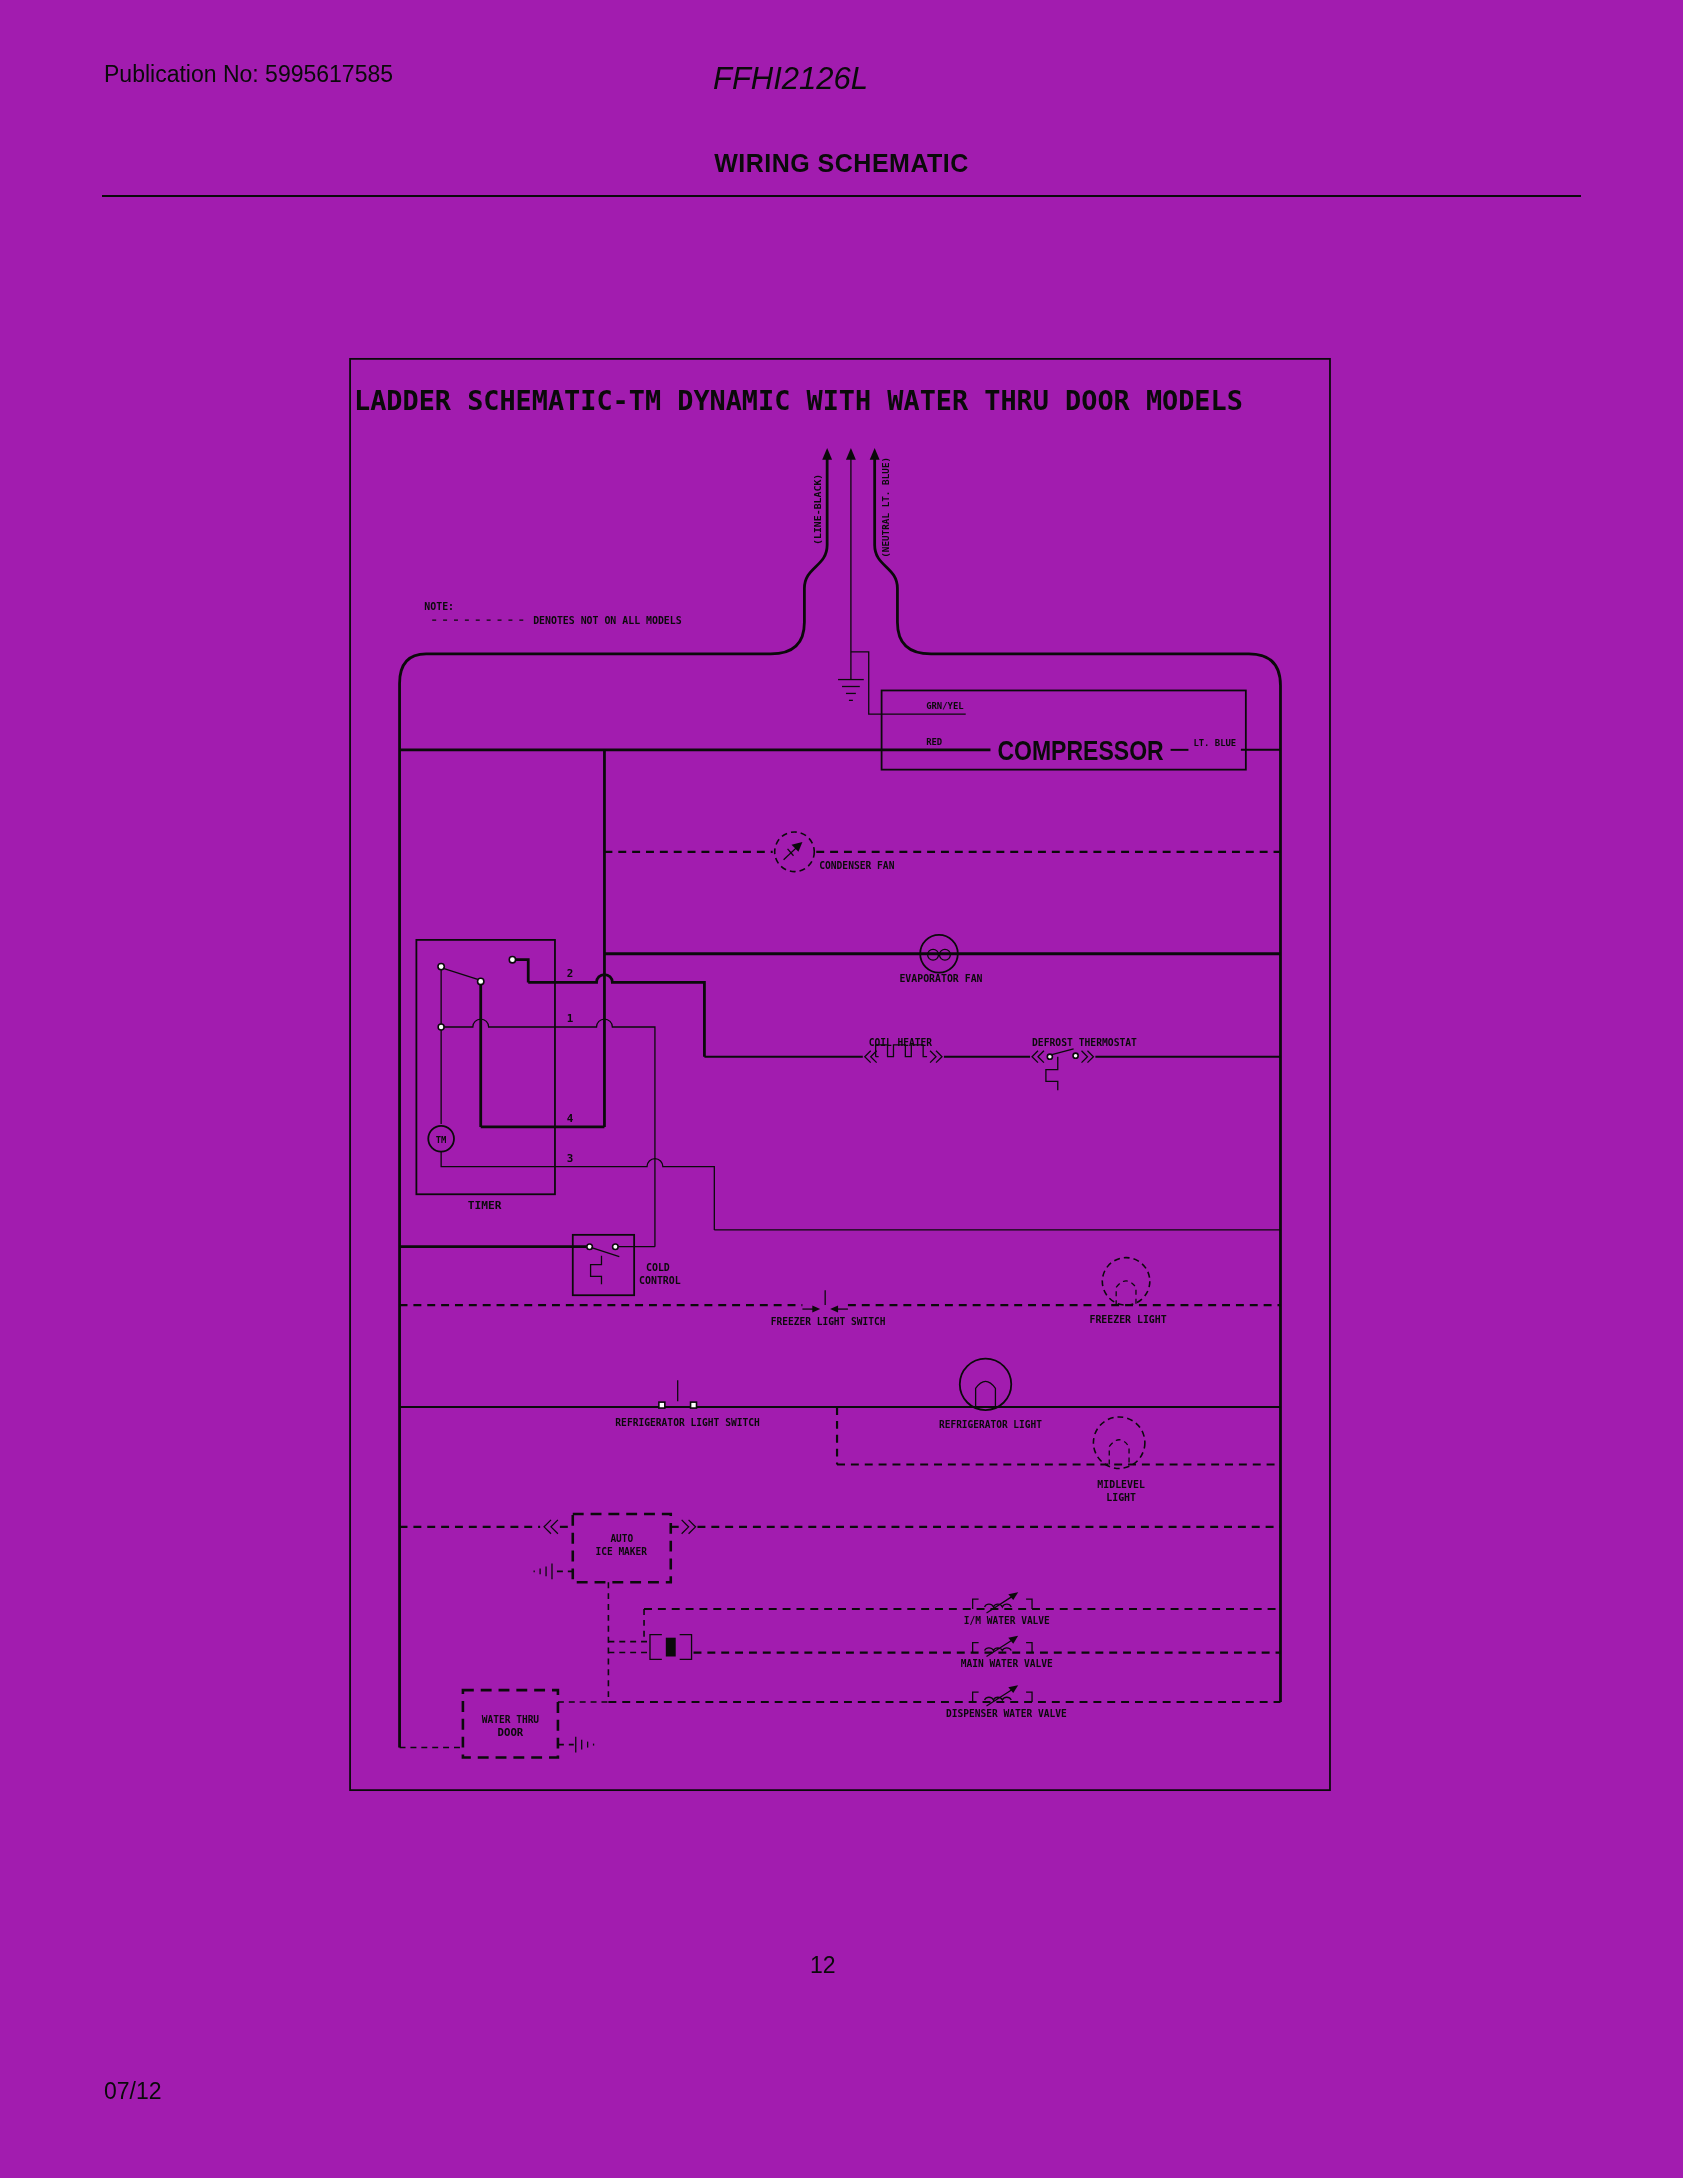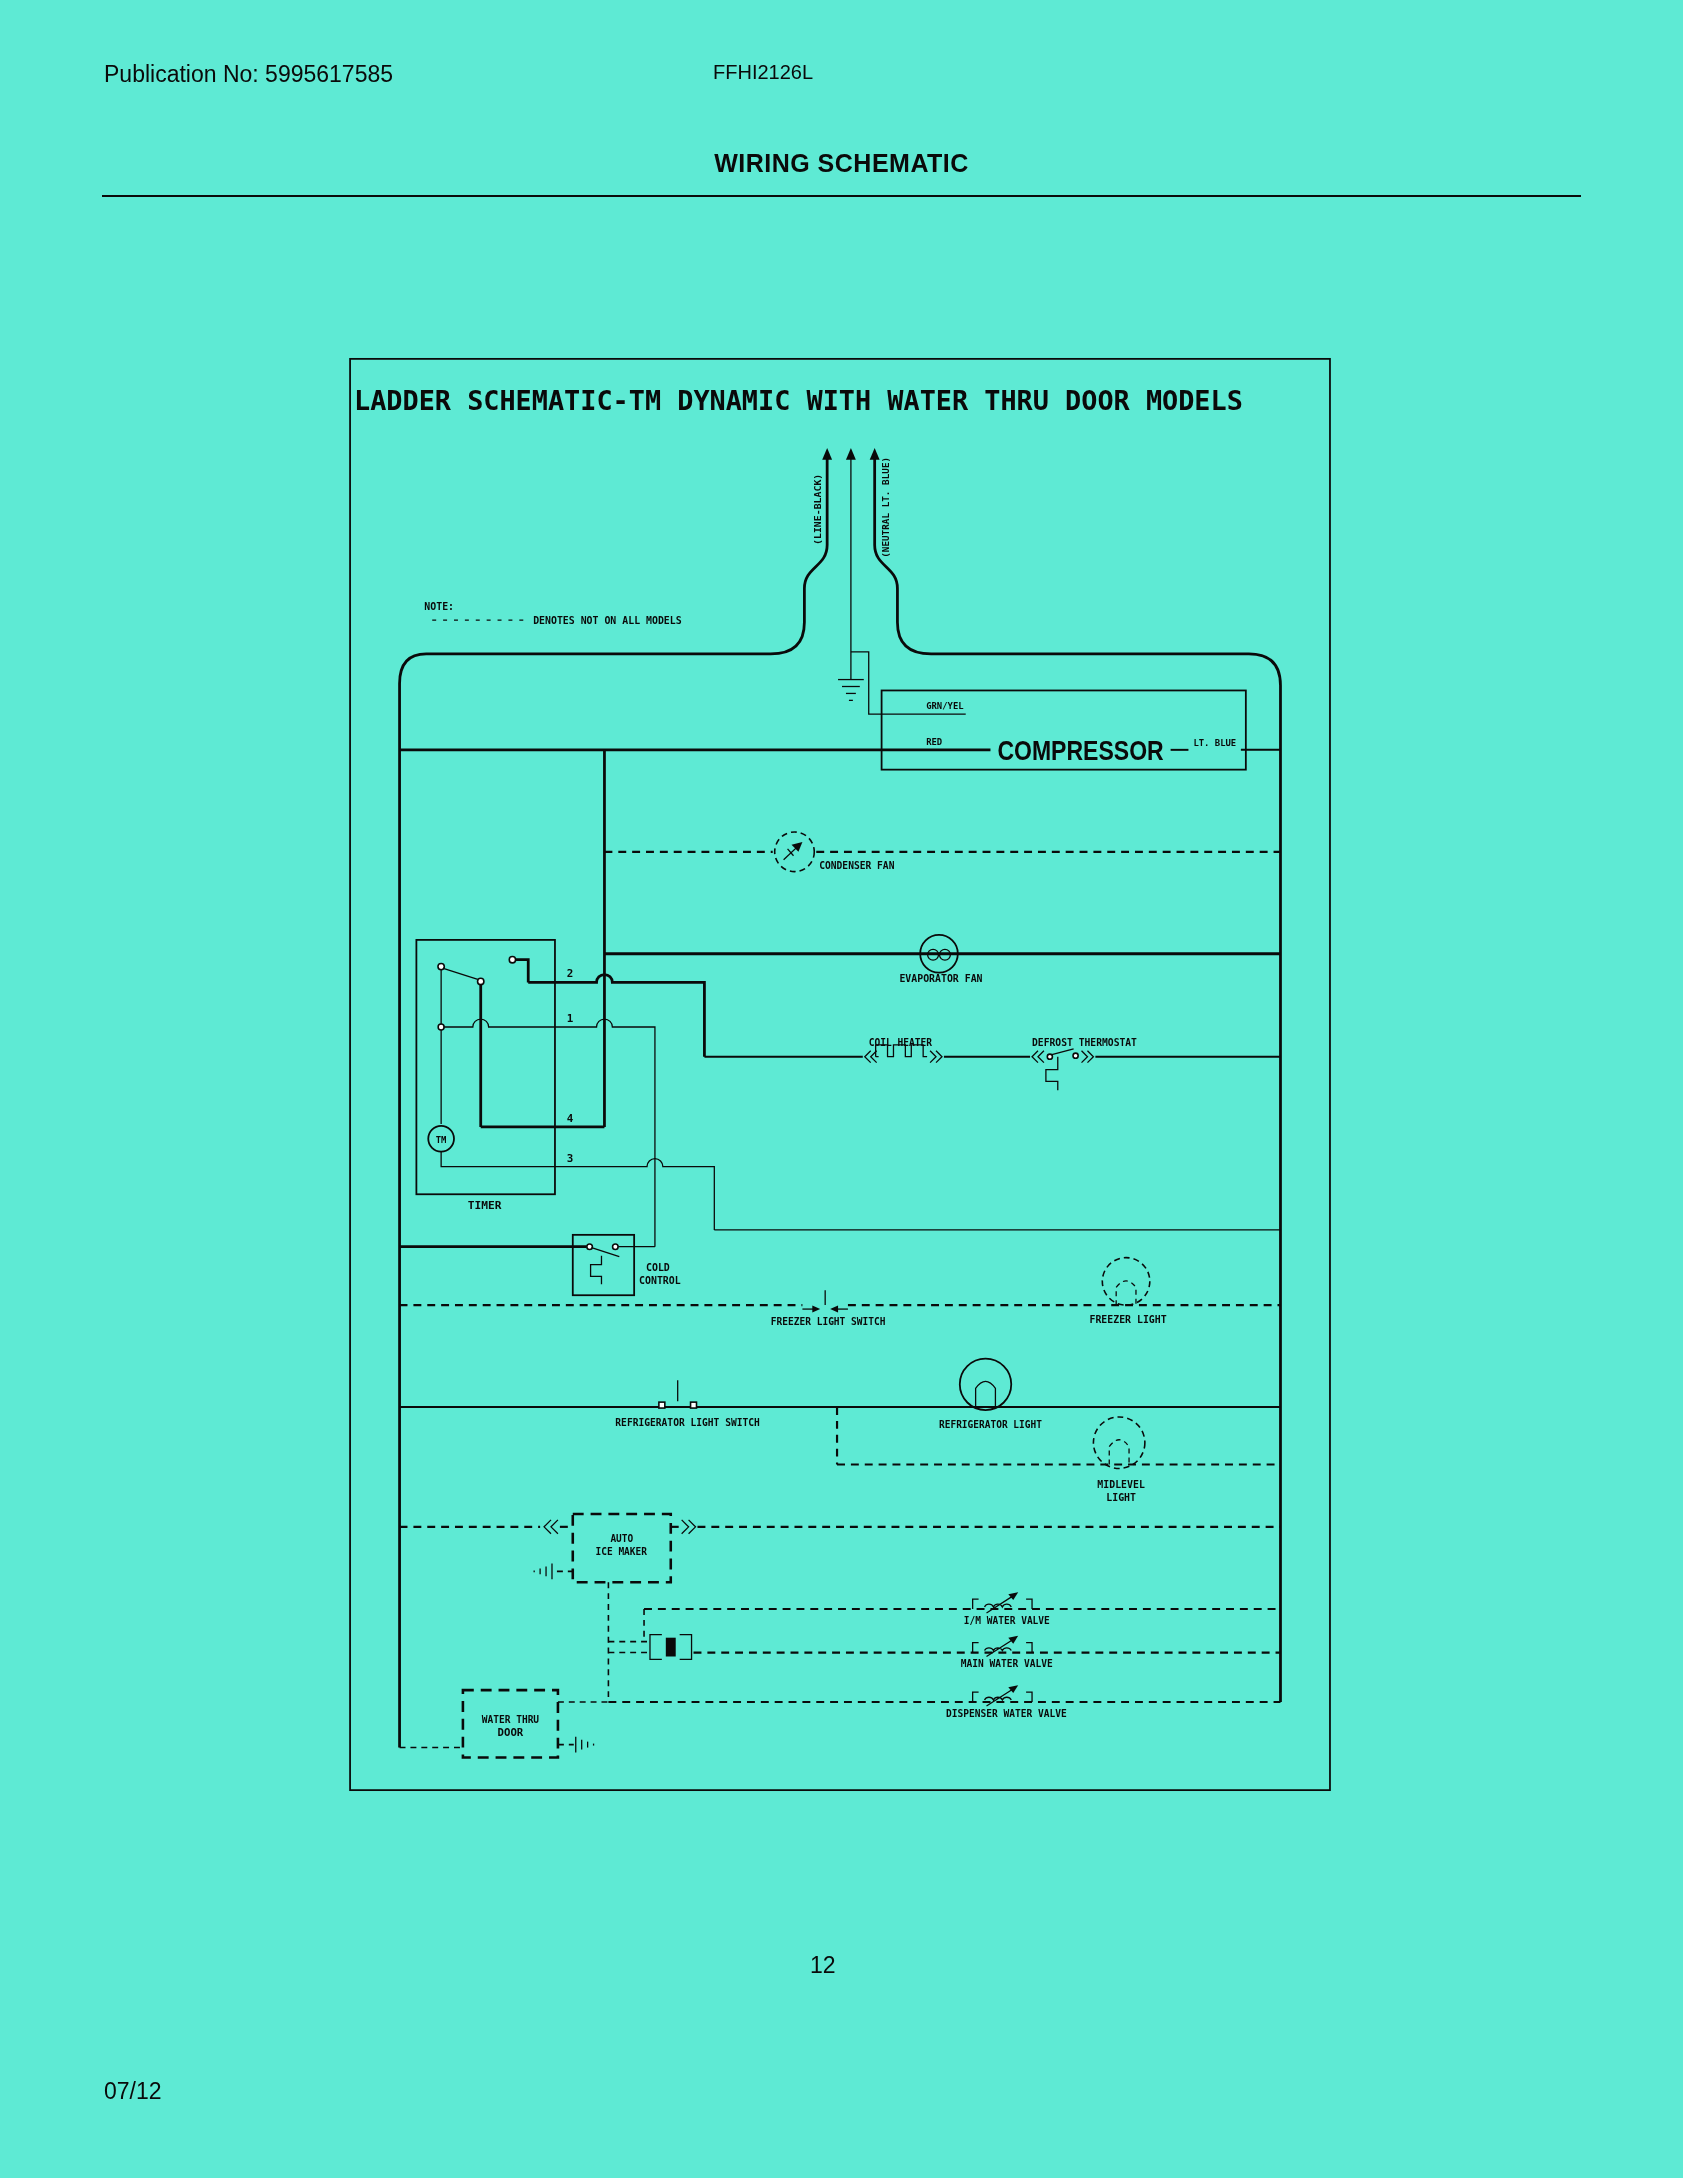--- a/index.html
+++ b/index.html
@@ -1,19 +1,19 @@
 <!DOCTYPE html>
 <html><head>
 <meta charset="utf-8">
 <style>
   html,body{margin:0;padding:0;background:#ffffff;}
-  .page{position:relative;width:1683px;height:2178px;background:#5eead4;
+  .page{position:relative;width:1683px;height:2178px;background:#a21caf;
         font-family:"Liberation Sans",sans-serif;color:#0a0a0a;overflow:hidden;}
   .hdr-pub{position:absolute;left:104px;top:61px;font-size:23px;}
-  .hdr-model{position:absolute;left:713px;top:61px;font-size:20px;}
+  .hdr-model{position:absolute;left:713px;top:61px;font-size:31px;font-style:italic;}
   .hdr-title{position:absolute;left:0;top:149px;width:1683px;text-align:center;
              font-size:25px;font-weight:bold;letter-spacing:0.5px;}
   .hdr-rule{position:absolute;left:102px;top:195px;width:1479px;height:0;
             border-top:2px solid #0a0a0a;}
   .ftr-date{position:absolute;left:104px;top:2062px;font-size:23px;margin-top:16px;}
   .ftr-page{position:absolute;left:810px;top:1952px;font-size:23px;}
   svg{position:absolute;left:337px;top:347px;}
   svg *{vector-effect:none;}
   .w{stroke:#0a0a0a;fill:none;stroke-width:2.8;}
   .wm{stroke:#0a0a0a;fill:none;stroke-width:2;}

